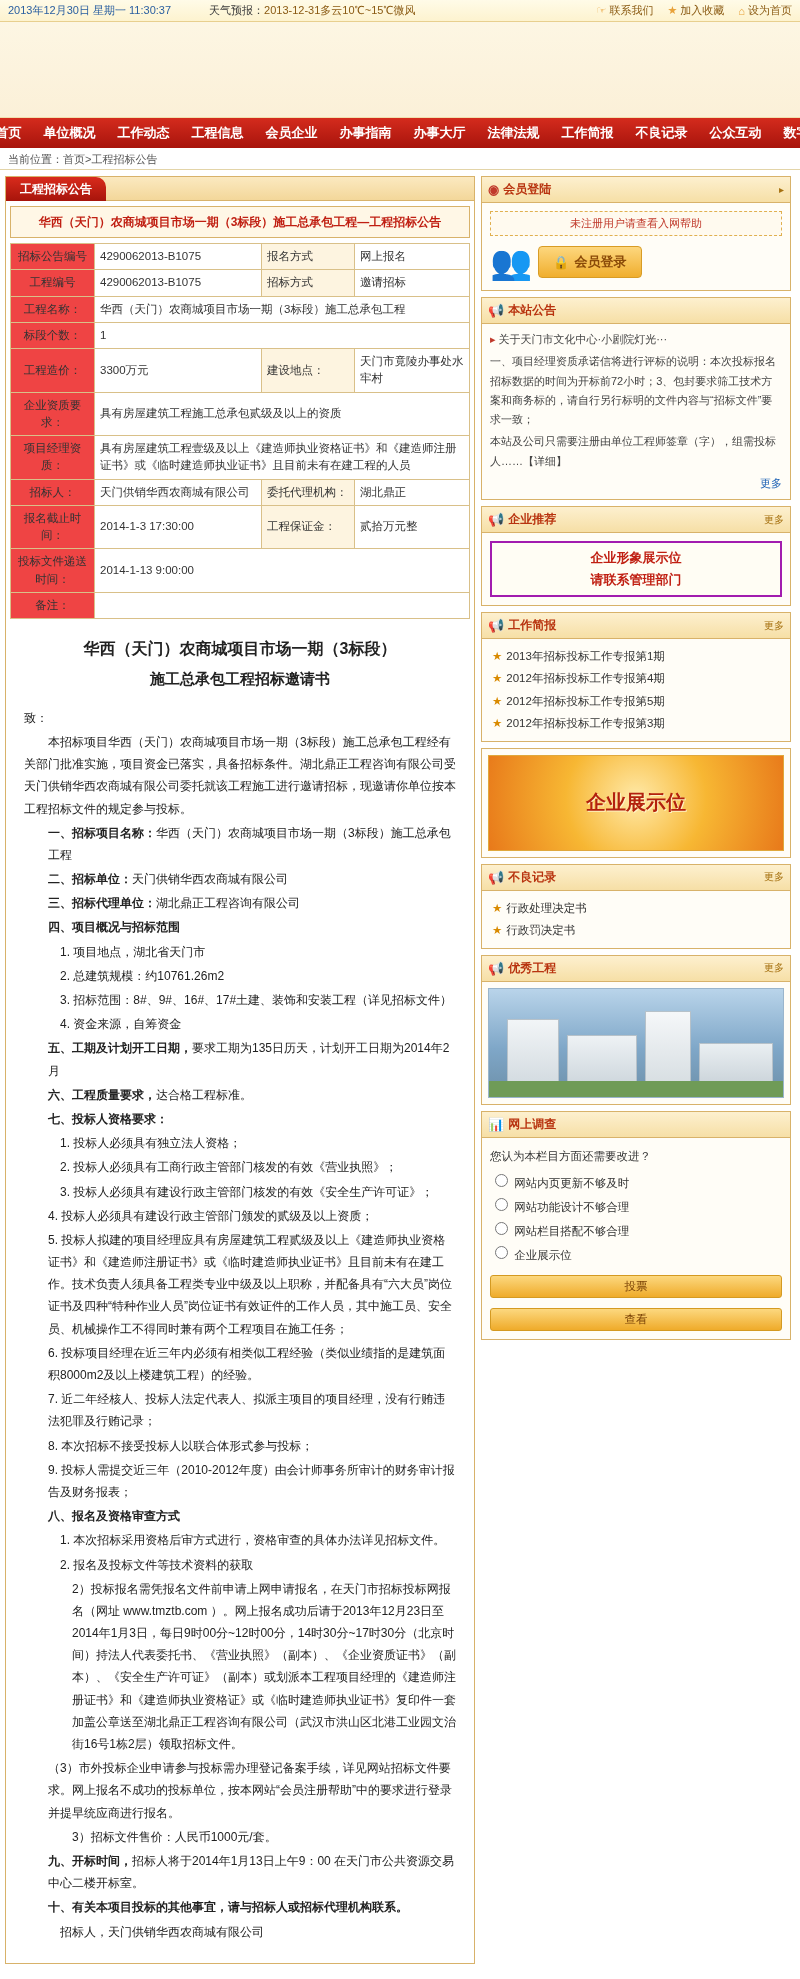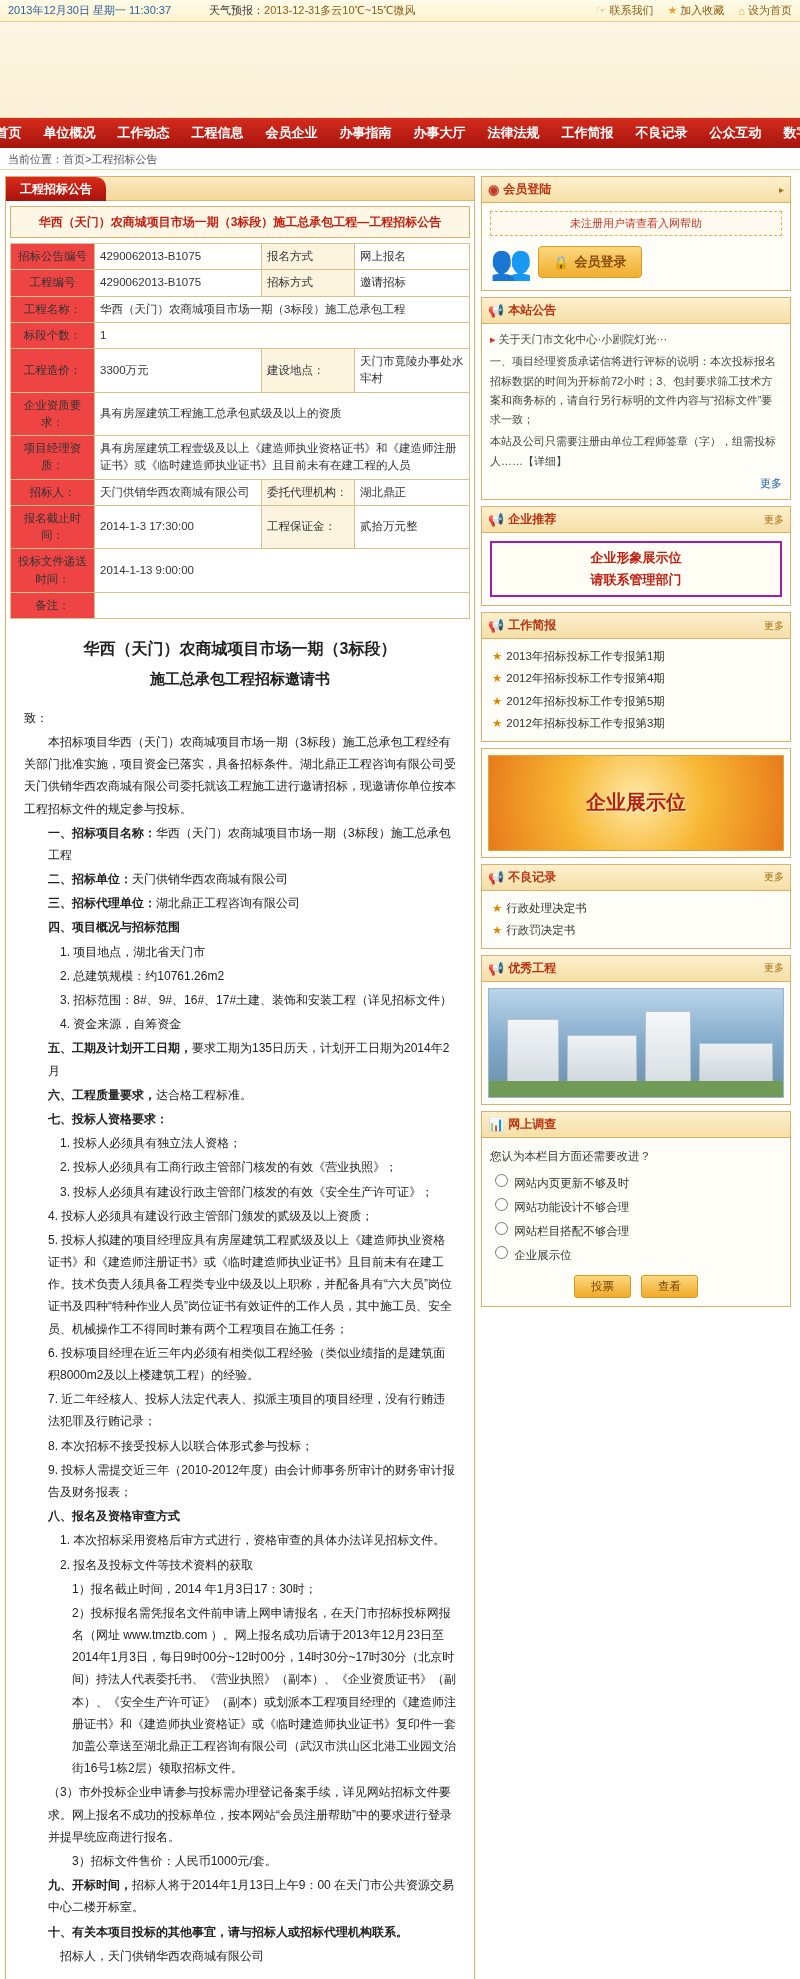--- a/index.html
+++ b/index.html
@@ -193,21 +193,21 @@
   }
   .photo-box .b1 { left: 18px; width: 52px; height: 78px; background: linear-gradient(#f2f5f7,#cdd6dc); }
   .photo-box .b2 { left: 78px; width: 70px; height: 62px; background: linear-gradient(#eef2f5,#c6d0d7); }
   .photo-box .b3 { left: 156px; width: 46px; height: 86px; background: linear-gradient(#f5f7f9,#d2dade); }
   .photo-box .b4 { left: 210px; width: 74px; height: 54px; background: linear-gradient(#eaeff2,#c2ccd3); }
   .photo-box .grass { position: absolute; bottom: 0; left: 0; right: 0; height: 16px; background: #6f9b57; }
 
   .survey-body { padding: 8px; font-size: 11.5px; color: #333; line-height: 1.9; }
   .survey-body .q { margin-bottom: 4px; }
   .survey-body label { display: block; cursor: pointer; }
-  .survey-btns { display: flex; gap: 10px; justify-content: center; margin-top: 8px; }
+  .survey-btns { display: flex; gap: 10px; justify-content: center; margin-top: 8px; flex-direction: column; }
   .survey-btns button {
     background: linear-gradient(#fcd87f, #efab2a);
     border: 1px solid #d49a22; border-radius: 3px;
     padding: 3px 16px; font-size: 11.5px; color: #7a4206; cursor: pointer;
   }
 </style>
 </head>
 <body>
 
 <div class="page">
@@ -345,21 +345,20 @@
           <p class="ind2">4. 投标人必须具有建设行政主管部门颁发的贰级及以上资质；</p>
           <p class="ind2">5. 投标人拟建的项目经理应具有房屋建筑工程贰级及以上《建造师执业资格证书》和《建造师注册证书》或《临时建造师执业证书》且目前未有在建工作。技术负责人须具备工程类专业中级及以上职称，并配备具有“六大员”岗位证书及四种“特种作业人员”岗位证书有效证件的工作人员，其中施工员、安全员、机械操作工不得同时兼有两个工程项目在施工任务；</p>
           <p class="ind2">6. 投标项目经理在近三年内必须有相类似工程经验（类似业绩指的是建筑面积8000m2及以上楼建筑工程）的经验。</p>
           <p class="ind2">7. 近二年经核人、投标人法定代表人、拟派主项目的项目经理，没有行贿违法犯罪及行贿记录；</p>
           <p class="ind2">8. 本次招标不接受投标人以联合体形式参与投标；</p>
           <p class="ind2">9. 投标人需提交近三年（2010-2012年度）由会计师事务所审计的财务审计报告及财务报表；</p>
 
           <p class="ind2 bold">八、报名及资格审查方式</p>
           <p class="ind3">1. 本次招标采用资格后审方式进行，资格审查的具体办法详见招标文件。</p>
           <p class="ind3">2. 报名及投标文件等技术资料的获取</p>
-          <p class="ind4">1）报名截止时间，2014 年1月3日17：30时；</p>
           <p class="ind4">2）投标报名需凭报名文件前申请上网申请报名，在天门市招标投标网报名（网址 www.tmztb.com ）。网上报名成功后请于2013年12月23日至2014年1月3日，每日9时00分~12时00分，14时30分~17时30分（北京时间）持法人代表委托书、《营业执照》（副本）、《企业资质证书》（副本）、《安全生产许可证》（副本）或划派本工程项目经理的《建造师注册证书》和《建造师执业资格证》或《临时建造师执业证书》复印件一套加盖公章送至湖北鼎正工程咨询有限公司（武汉市洪山区北港工业园文治街16号1栋2层）领取招标文件。</p>
           <p class="ind2">（3）市外投标企业申请参与投标需办理登记备案手续，详见网站招标文件要求。网上报名不成功的投标单位，按本网站“会员注册帮助”中的要求进行登录并提早统应商进行报名。</p>
           <p class="ind4">3）招标文件售价：人民币1000元/套。</p>
 
           <p class="ind2"><span class="bold">九、开标时间，</span><span>招标人将于2014年1月13日上午9：00 在天门市公共资源交易中心二楼开标室。</span></p>
           <p class="ind2 bold">十、有关本项目投标的其他事宜，请与招标人或招标代理机构联系。</p>
 
           <p class="ind3">招标人，天门供销华西农商城有限公司</p>
 
         </div>

